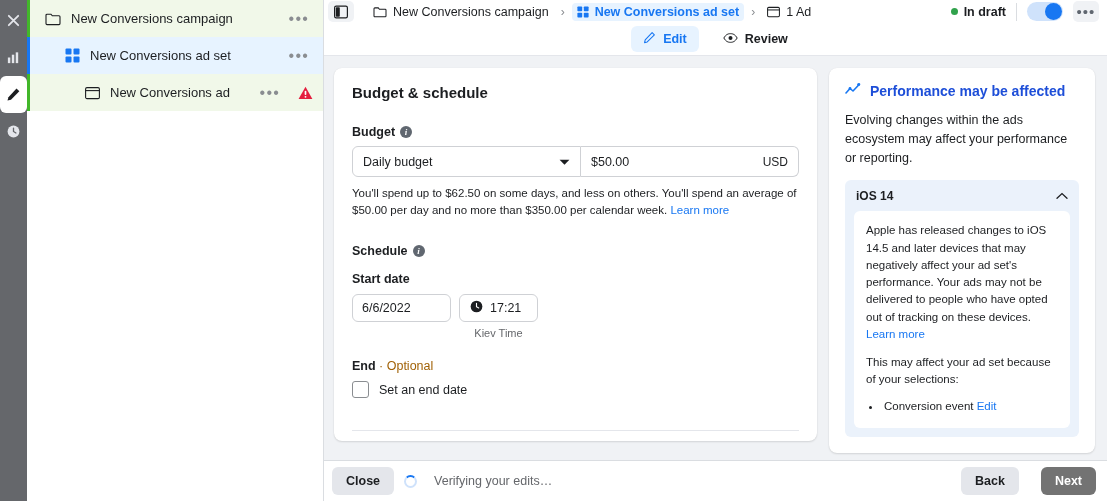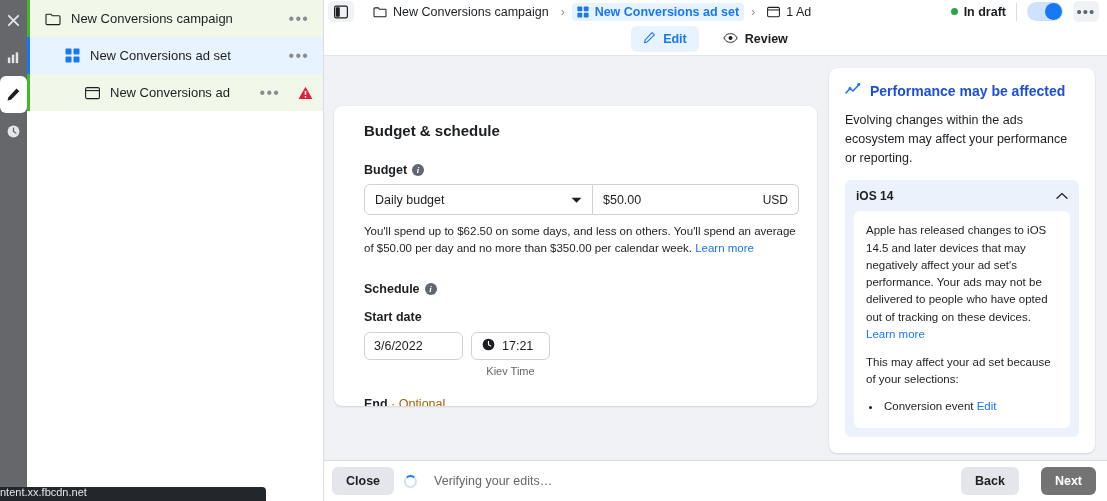--- a/index.html
+++ b/index.html
@@ -171,24 +171,23 @@
     min-height: 0;
     overflow: hidden;
   }
   .card {
     background: #ffffff;
     border-radius: 8px;
     box-shadow: 0 1px 2px rgba(0,0,0,.12), 0 0 1px rgba(0,0,0,.08);
   }
   .left-card {
     flex: 0 0 483px;
-    padding: 16px 18px 12px 30px;
-    height: 300px;
+    padding: 16px 18px 12px 18px;
+    height: 373px;
     overflow: hidden;
-    margin-top: 38px;
   }
   .card-title {
     font-size: 15px; font-weight: bold; color: #1c1e21;
     margin-bottom: 24px;
   }
   .field-label {
     font-size: 12.5px; font-weight: bold; color: #1c1e21;
     display: flex; align-items: center; gap: 5px;
     margin-bottom: 7px;
   }
@@ -510,21 +509,21 @@
 
         <div class="field-label">
           <span>Schedule</span>
           <span class="info-i">i</span>
         </div>
 
         <div class="field-label" style="margin-top:14px;margin-bottom:8px;">Start date</div>
 
         <div class="date-row">
           <div class="date-box">
-            <span>3/6/2022</span>
+            <span>6/6/2022</span>
           </div>
           <div class="time-wrap">
             <div class="time-box">
               <span>
                 <svg width="13" height="13" viewBox="0 0 14 14">
                   <circle cx="7" cy="7" r="6.3" fill="#1c1e21"></circle>
                   <path d="M7 3.6 V7.2 L9.4 8.6" stroke="#ffffff" stroke-width="1.2" fill="none" stroke-linecap="round"></path>
                 </svg>
               </span>
               <span>17:21</span>
@@ -590,17 +589,14 @@
         <span>Verifying your edits…</span>
       </div>
       <div class="footer-right">
         <button class="btn btn-grey">Back</button>
         <button class="btn btn-blue">Next</button>
       </div>
     </div>
 
   </div>
 
-  <div class="status-url">
-    <span>ntent.xx.fbcdn.net</span>
-  </div>
 
 </div>
 
 </body></html>

